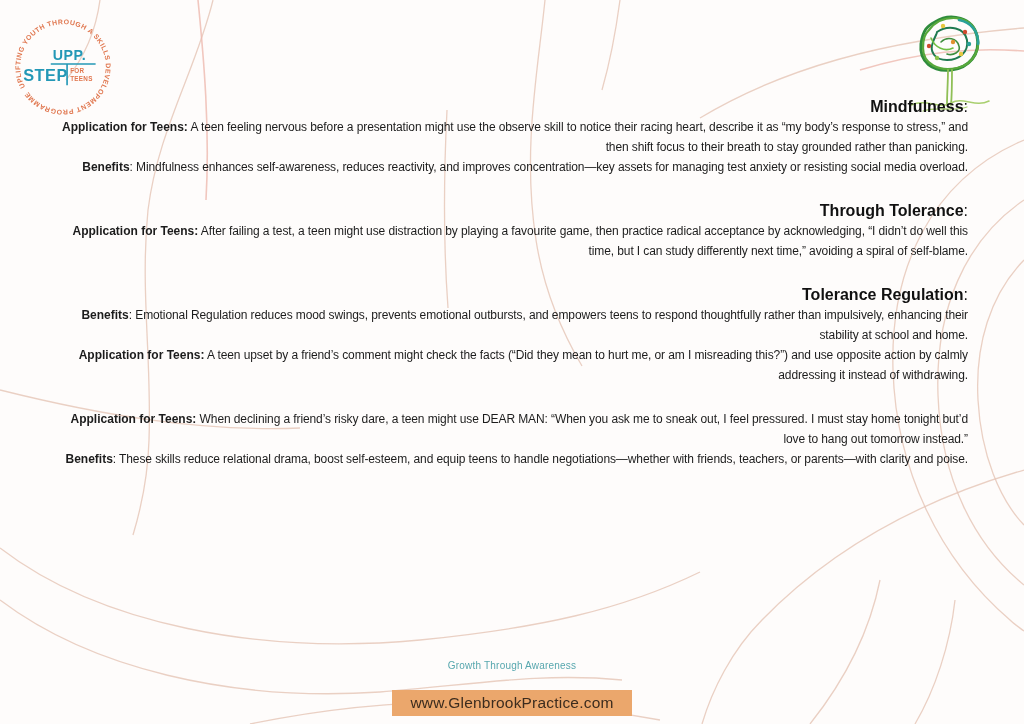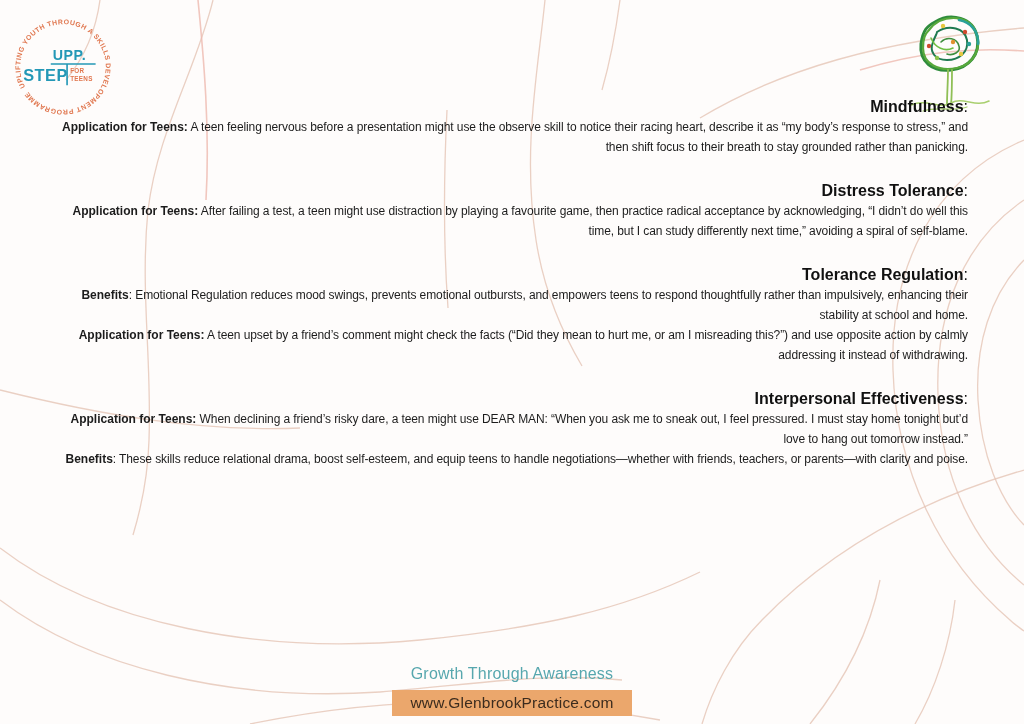--- a/index.html
+++ b/index.html
@@ -28,21 +28,21 @@
 
   .content{position:absolute; top:97px; left:50%; transform:translateX(-50%);
            width:912px; text-align:right; color:#1C1C1C;}
   .content section{margin-bottom:24px;}
   .content h2{font-size:16px; line-height:20px; font-weight:bold; color:#111;}
   .content h2 .reg{font-weight:normal;}
   .content p{font-size:12px; line-height:20px; letter-spacing:-0.1px;}
   .content p b{letter-spacing:0;}
 
   footer{position:absolute; left:0; right:0; bottom:8px; text-align:center;}
-  .tagline{color:var(--tagline); font-size:16px; margin-bottom:7px; letter-spacing:.2px;}
+  .tagline{color:var(--tagline); font-size:10px; margin-bottom:19px; letter-spacing:.2px;}
   .site{display:inline-block; background:var(--site-bg); color:var(--site-fg);
         font-size:15.5px; padding:4px 18px; letter-spacing:.2px;}
 </style>
 </head>
 <body>
 
 <div class="canvas">
 
   <svg class="bg" viewBox="0 0 1024 724" aria-hidden="true">
     <path class="contour" d="M213,0 C196,70 158,130 148,210 C140,290 152,360 149,440 C148,475 142,505 133,535"></path>
@@ -102,35 +102,35 @@
       <path d="M10,97 C26,90 38,102 50,95 C62,88 74,100 88,93" stroke="#A9CF6F" stroke-width="1.6"></path>
       <path d="M22,103 C36,98 52,104 66,99" stroke="#A9CF6F" stroke-width="1.3"></path>
     </svg>
   </div>
 
   <main class="content">
 
     <section>
       <h2><b>Mindfulness</b><span class="reg">:</span></h2>
       <p><b>Application for Teens:</b><span> A teen feeling nervous before a presentation might use the observe skill to notice their racing heart, describe it as “my body’s response to stress,” and then shift focus to their breath to stay grounded rather than panicking.</span></p>
+      <p><b>Benefits</b><span>: Mindfulness enhances self-awareness, reduces reactivity, and improves concentration—key assets for managing test anxiety or resisting social media overload.</span></p>
     </section>
 
     <section>
-      <h2><b>Distress Tolerance</b><span class="reg">:</span></h2>
+      <h2><b>Through Tolerance</b><span class="reg">:</span></h2>
       <p><b>Application for Teens:</b><span> After failing a test, a teen might use distraction by playing a favourite game, then practice radical acceptance by acknowledging, “I didn’t do well this time, but I can study differently next time,” avoiding a spiral of self-blame.</span></p>
     </section>
 
     <section>
       <h2><b>Tolerance Regulation</b><span class="reg">:</span></h2>
       <p><b>Benefits</b><span>: Emotional Regulation reduces mood swings, prevents emotional outbursts, and empowers teens to respond thoughtfully rather than impulsively, enhancing their stability at school and home.</span></p>
       <p><b>Application for Teens:</b><span> A teen upset by a friend’s comment might check the facts (“Did they mean to hurt me, or am I misreading this?”) and use opposite action by calmly addressing it instead of withdrawing.</span></p>
     </section>
 
     <section>
-      <h2><b>Interpersonal Effectiveness</b><span class="reg">:</span></h2>
       <p><b>Application for Teens:</b><span> When declining a friend’s risky dare, a teen might use DEAR MAN: “When you ask me to sneak out, I feel pressured. I must stay home tonight but’d love to hang out tomorrow instead.”</span></p>
       <p><b>Benefits</b><span>: These skills reduce relational drama, boost self-esteem, and equip teens to handle negotiations—whether with friends, teachers, or parents—with clarity and poise.</span></p>
     </section>
 
   </main>
 
   <footer>
     <div class="tagline">Growth Through Awareness</div>
     <div class="site">www.GlenbrookPractice.com</div>
   </footer>

